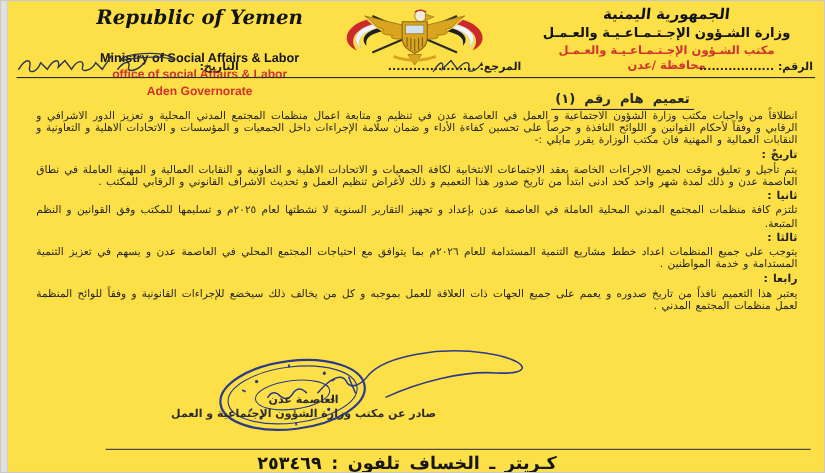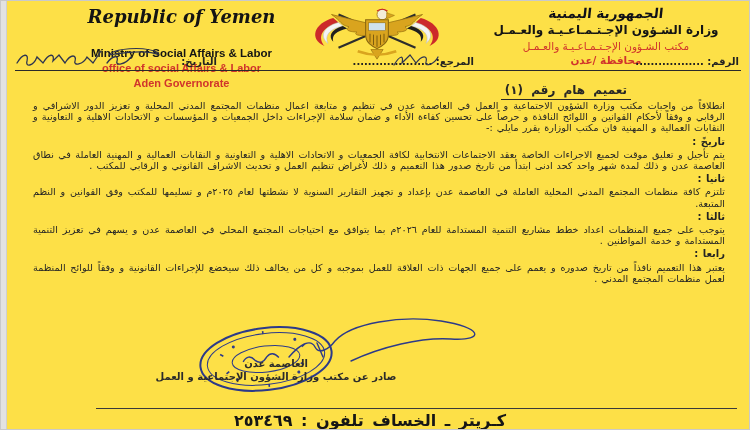--- a/index.html
+++ b/index.html
@@ -23,21 +23,21 @@
   .hdr-en .l1 { font-family:"DejaVu Serif", serif; font-style:italic; font-weight:bold; font-size:18px; color:#141414; }
   .hdr-en .l2 { font-family:"Liberation Sans", sans-serif; font-weight:bold; font-size:11.5px; color:#141414; margin-top:19px; }
   .hdr-en .l3 { font-family:"Liberation Sans", sans-serif; font-weight:bold; font-size:11px; margin-top:2px; }
   .hdr-en .l4 { font-family:"Liberation Sans", sans-serif; font-weight:bold; font-size:11px; margin-top:2px; }
   .hdr-ar {
     position:absolute; right:28px; top:4px; width:230px; text-align:center;
     direction:rtl; line-height:1.2;
   }
   .hdr-ar .l1 { font-weight:bold; font-size:13.5px; color:#101018; transform:skewX(-6deg); }
   .hdr-ar .l2 { font-weight:bold; font-size:12px; color:#141414; margin-top:2px; }
-  .hdr-ar .l3 { font-weight:normal; font-size:10.5px; margin-top:2px; }
+  .hdr-ar .l3 { font-weight:bold; font-size:10.5px; margin-top:2px; }
   .hdr-ar .l4 { font-weight:bold; font-size:10.5px; margin-top:2px; }
   .red { color:#d0342c; }
   #emblem { position:absolute; left:306px; top:2px; }
   
   .refrow { position:absolute; top:55px; direction:rtl; font-weight:bold; font-size:10px; color:#222; }
   #ref-number   { right:10px;  }
   #ref-reference{ right:275px; }
   #ref-date     { right:532px; width:200px; }
   #hw-date   { position:absolute; left:12px;  top:42px; }
   #hw-ref    { position:absolute; left:385px; top:48px; }

